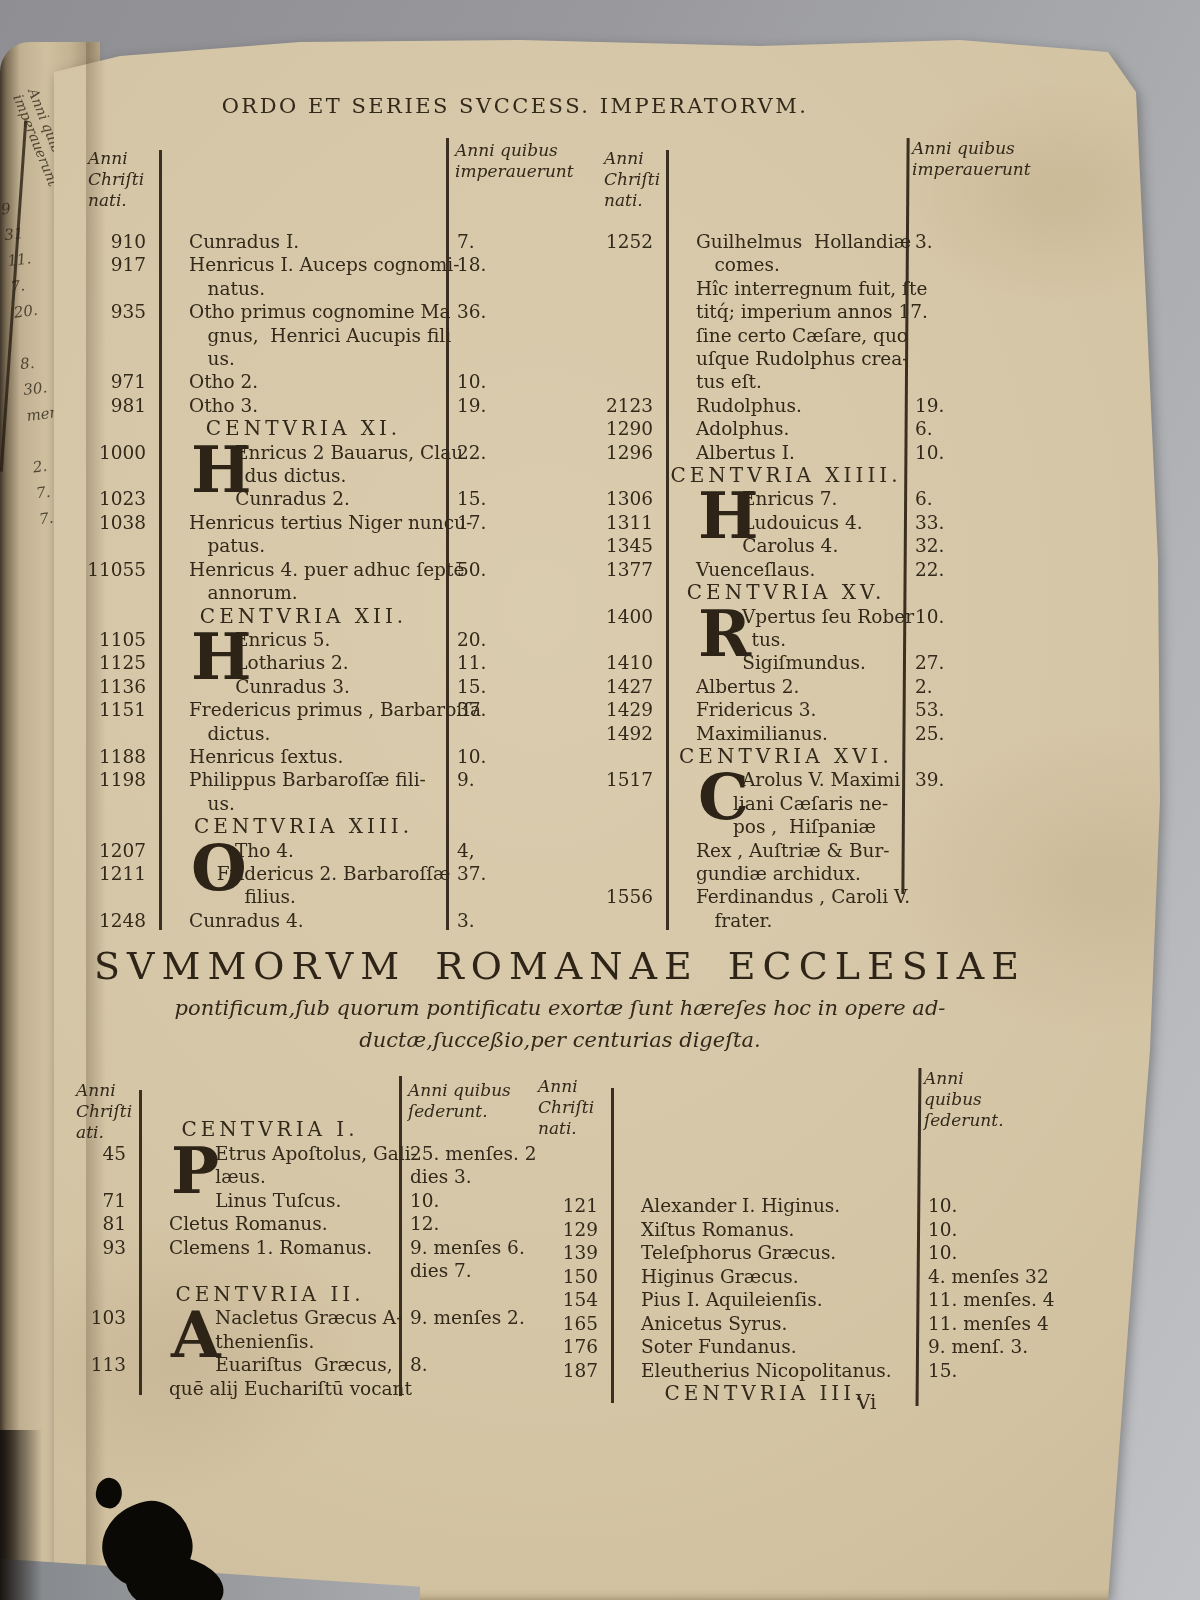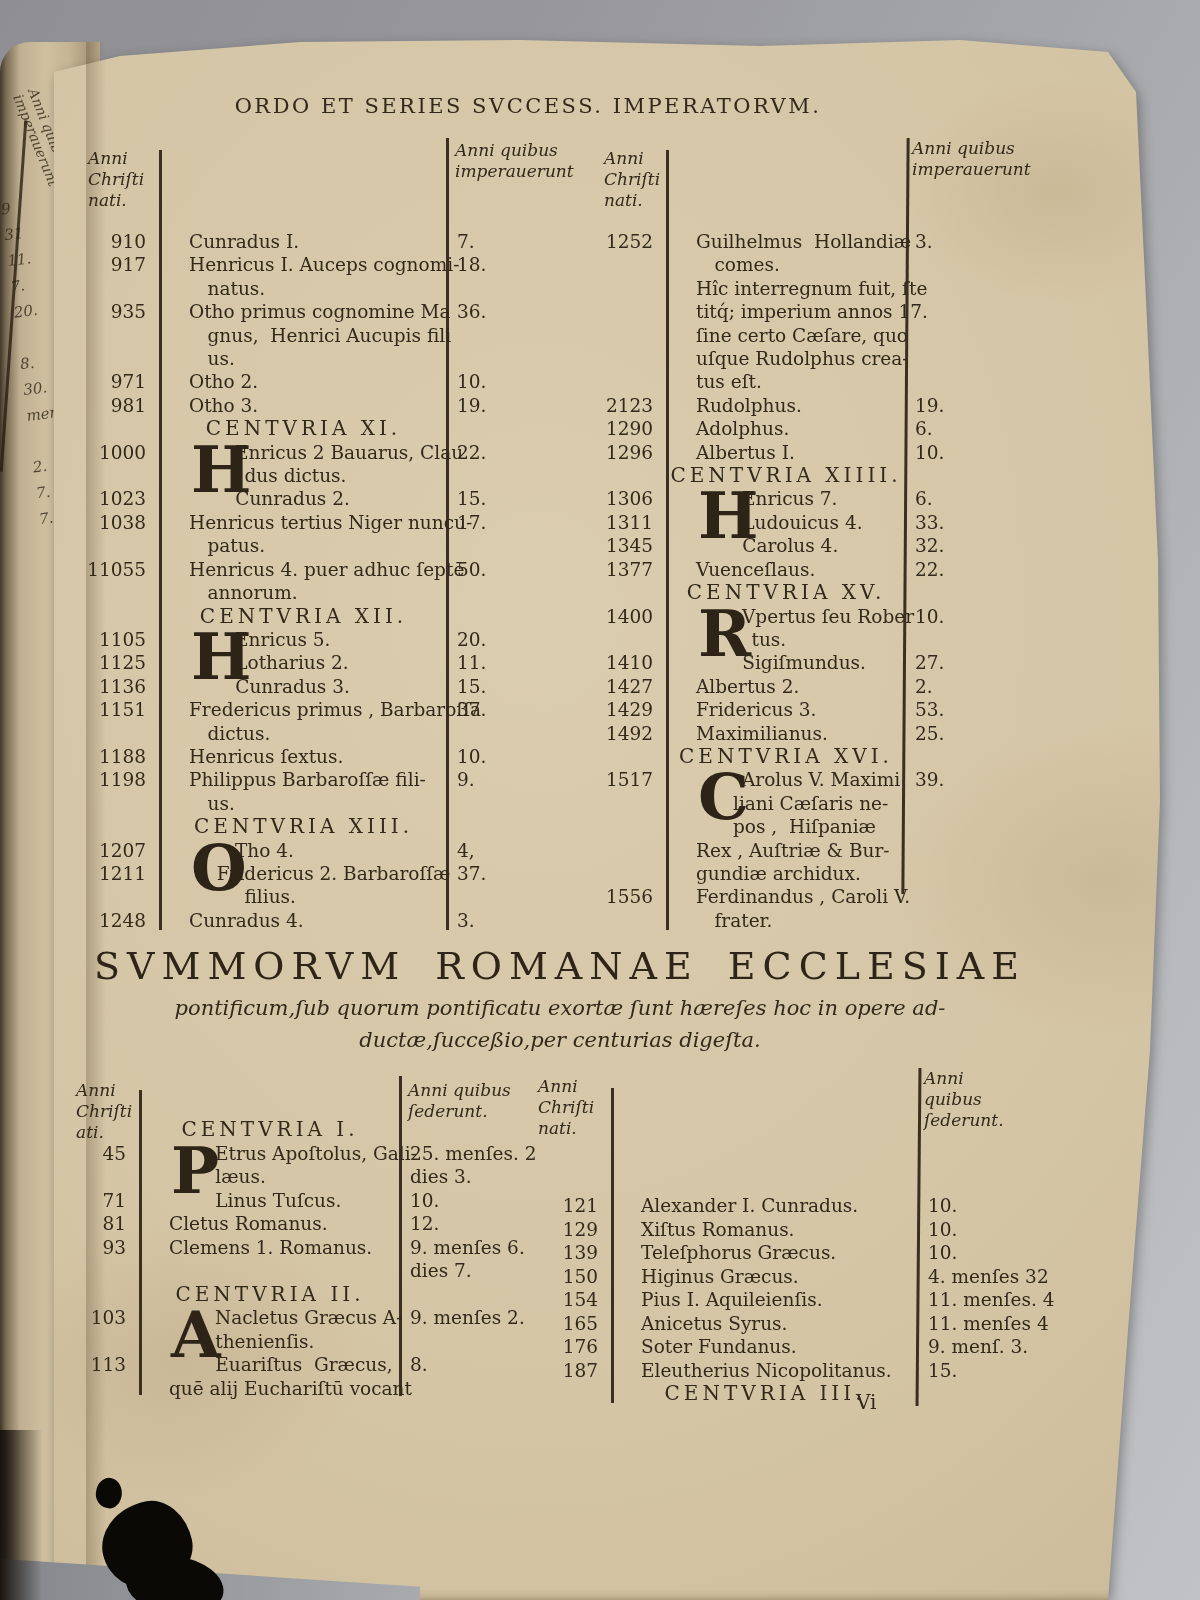--- a/index.html
+++ b/index.html
@@ -29,21 +29,21 @@
       radial-gradient(220px 160px at 88% 12%, rgba(160,130,85,.18), transparent 70%),
       radial-gradient(300px 220px at 92% 55%, rgba(150,120,80,.15), transparent 70%),
       radial-gradient(260px 200px at 15% 85%, rgba(140,110,70,.14), transparent 70%),
       radial-gradient(1300px 1600px at 45% 38%, #daccae 0%, #d3c4a4 55%, #cab997 85%, #c0af8d 100%);}
   .page::after{content:"";position:absolute;inset:0;
     box-shadow:inset 0 4px 8px rgba(110,88,55,.45), inset -5px 0 10px rgba(110,88,55,.35), inset 4px 0 10px rgba(110,88,55,.25);}
 
   
   .content{position:absolute;inset:0;z-index:4;color:#32291b;}
   .abs{position:absolute;}
-  .running-head{left:228px;top:94px;width:600px;text-align:center;font-size:21px;letter-spacing:2.5px;}
+  .running-head{left:215px;top:94px;width:600px;text-align:center;font-size:21px;letter-spacing:2.5px;}
 
   .col-head{font-style:italic;font-size:17px;line-height:21px;white-space:pre-line;}
   #h-el-year{left:88px;top:148px;} #h-el-val{left:455px;top:140px;}
   #h-er-year{left:604px;top:148px;} #h-er-val{left:912px;top:138px;}
   #h-pl-year{left:76px;top:1080px;} #h-pl-val{left:408px;top:1080px;}
   #h-pr-year{left:538px;top:1076px;} #h-pr-val{left:924px;top:1068px;}
 
   .vrule{position:absolute;width:2.5px;background:#3a2f20;}
   #r-el1{left:159px;top:150px;height:780px;}
   #r-el2{left:446px;top:138px;height:792px;}
@@ -425,21 +425,21 @@
         <div class="trow">
           <div class="tcell year">113</div>
           <div class="tcell name"><span class="nm">   Euariſtus  Græcus,
 quē alij Euchariſtū vocant</span></div>
           <div class="tcell val">8.</div>
         </div>
       </div>
     <div class="ttable" id="pope-right">
         <div class="trow">
           <div class="tcell year">121</div>
-          <div class="tcell name"><span class="nm">Alexander I. Cunradus.</span></div>
+          <div class="tcell name"><span class="nm">Alexander I. Higinus.</span></div>
           <div class="tcell val">10.</div>
         </div>
         <div class="trow">
           <div class="tcell year">129</div>
           <div class="tcell name"><span class="nm">Xiſtus Romanus.</span></div>
           <div class="tcell val">10.</div>
         </div>
         <div class="trow">
           <div class="tcell year">139</div>
           <div class="tcell name"><span class="nm">Teleſphorus Græcus.</span></div>

